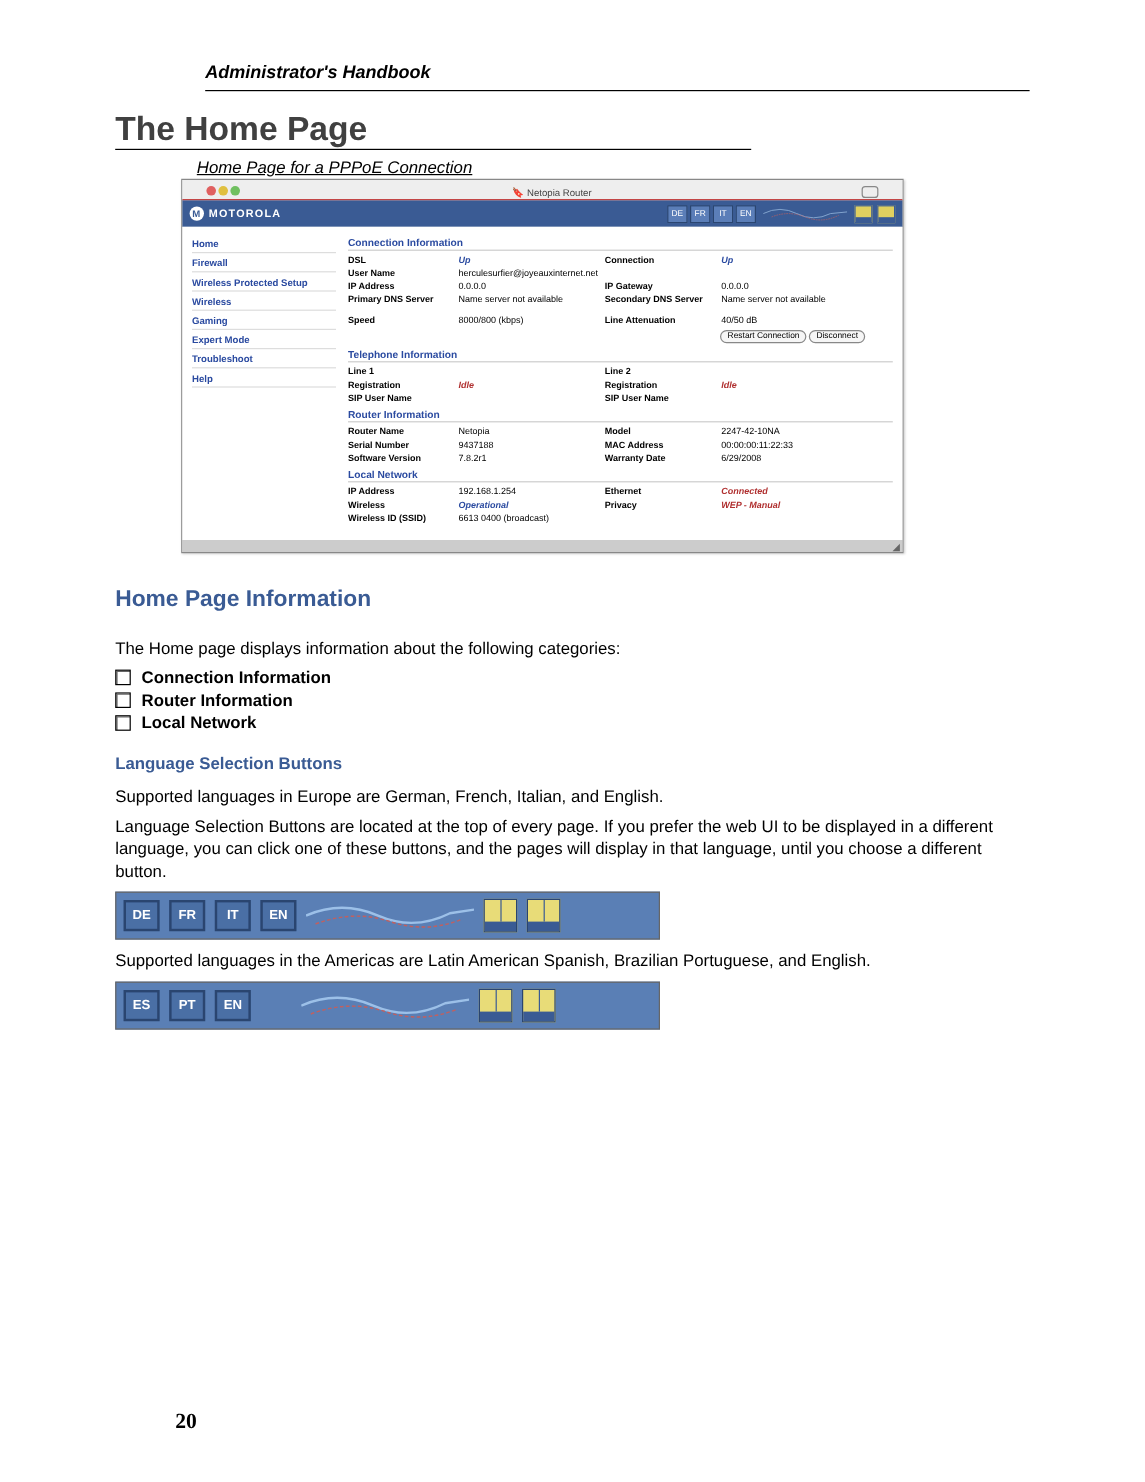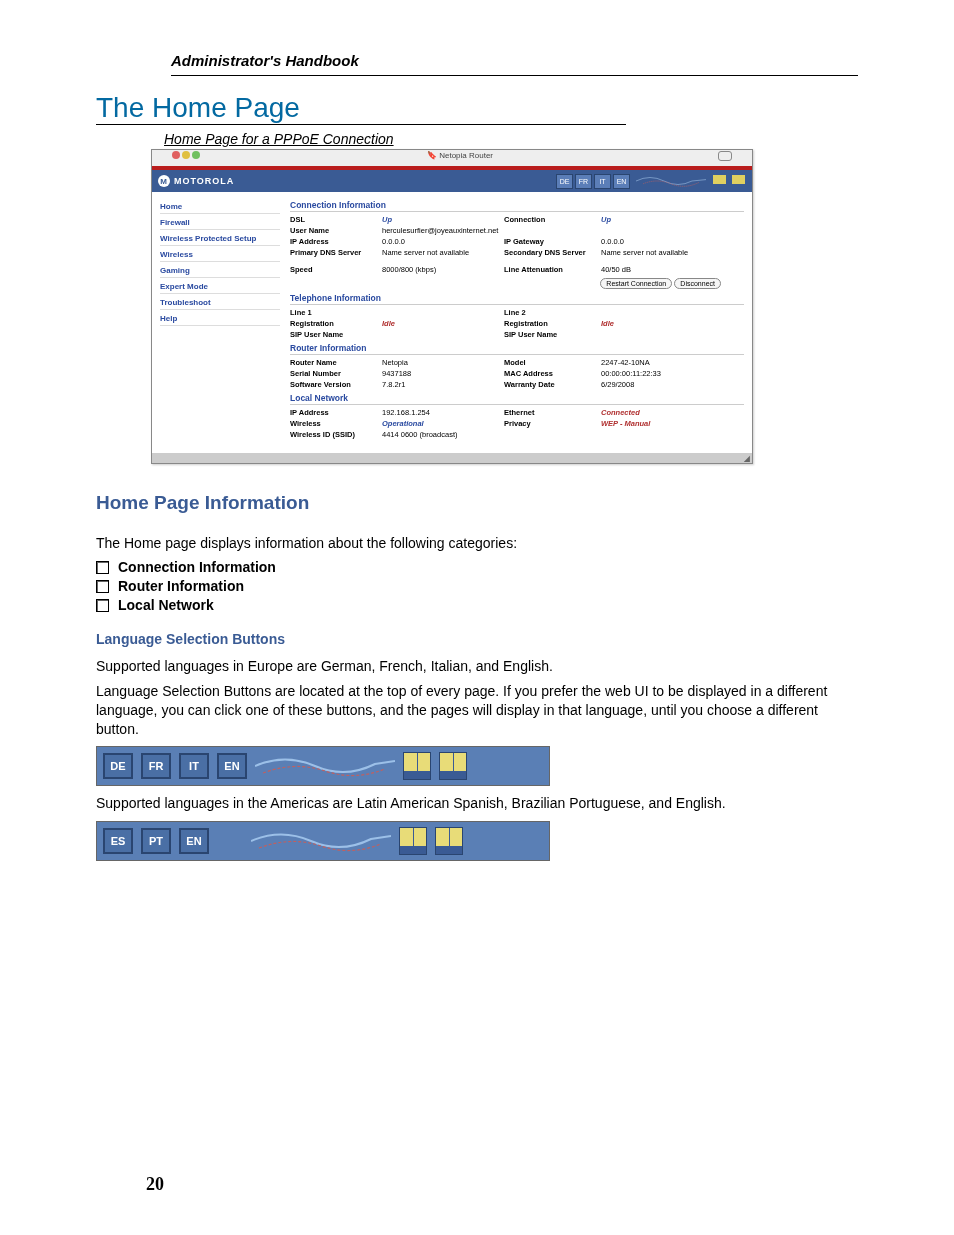--- a/index.html
+++ b/index.html
@@ -1,23 +1,23 @@
 <!DOCTYPE html>
 <html><head>
 <meta charset="utf-8">
 <style>
   body{margin:0;background:#fff;font-family:Arial,Helvetica,sans-serif;color:#000}
   .page{width:882px;margin:0 auto;position:relative;min-height:1235px;box-sizing:border-box;padding:40px 60px 60px 60px}
   .header-italic{font-family:Arial,Helvetica,sans-serif;font-weight:bold;font-style:italic;font-size:15px;margin:12px 0 0 75px}
   .rule{border:none;border-top:1px solid #000;margin:6px 0 12px 75px}
-  .h1{font-family:Arial,Helvetica,sans-serif;font-weight:normal;color:#0369a1;font-size:28px;margin:4px 0 0 0;border-bottom:1px solid #000;display:inline-block;width:530px}
+  .h1{font-family:Arial,Helvetica,sans-serif;font-weight:bold;color:#404040;font-size:28px;margin:4px 0 0 0;border-bottom:1px solid #000;display:inline-block;width:530px}
   .caption{font-style:italic;text-decoration:underline;font-size:14px;margin:6px 0 2px 68px}
   
   .browser{margin-left:55px;width:600px;border:1px solid #888;background:#f0f0f0;font-size:8px;color:#000;box-shadow:1px 1px 2px rgba(0,0,0,.2)}
-  .titlebar{background:#eee;height:14px;padding:1px 20px;display:flex;align-items:flex-start;justify-content:space-between;border-bottom:4px solid #b91c1c}
+  .titlebar{background:#eee;height:14px;padding:1px 20px;display:flex;align-items:flex-end;justify-content:space-between;border-bottom:1px solid #b91c1c}
   .dots span{display:inline-block;width:8px;height:8px;border-radius:50%;margin-right:2px}
   .dot-r{background:#e06060}.dot-y{background:#e0c040}.dot-g{background:#70c060}
   .titlebar-title{flex:1;text-align:center;color:#444}
   .cap{width:12px;height:8px;border:1px solid #888;border-radius:3px}
   .brandbar{background:#3a5b94;color:#fff;height:22px;display:flex;align-items:center;padding:0 6px;justify-content:space-between}
   .brand-left{display:flex;align-items:center;gap:4px;font-weight:bold;letter-spacing:1px;font-size:9px}
   .m-logo{width:12px;height:12px;border-radius:50%;background:#fff;color:#3a5b94;display:flex;align-items:center;justify-content:center;font-size:8px;font-weight:bold}
   .lang-box{display:flex;gap:2px;align-items:center}
   .lang-btn{background:#5b7eb8;border:1px solid #2a4570;color:#fff;width:15px;height:13px;font-size:7px;display:flex;align-items:center;justify-content:center;cursor:pointer}
   .squig{width:70px;height:14px;position:relative}
@@ -167,21 +167,21 @@
         <div class="grid" style="margin-bottom:6px">
           <span class="lbl">IP Address</span>
             <span>192.168.1.254</span>
           <span class="lbl">Ethernet</span>
             <span class="red">Connected</span>
           <span class="lbl">Wireless</span>
             <span class="blue">Operational</span>
           <span class="lbl">Privacy</span>
             <span class="red">WEP - Manual</span>
           <span class="lbl">Wireless ID (SSID)</span>
-            <span>4414 0600 (broadcast)</span>
+            <span>6613 0400 (broadcast)</span>
             <span></span>
             <span></span>
         </div>
       </div>
     </div>
     <div class="footer-bar">
         <span class="grip">◢</span>
       </div>
   </div>
 

